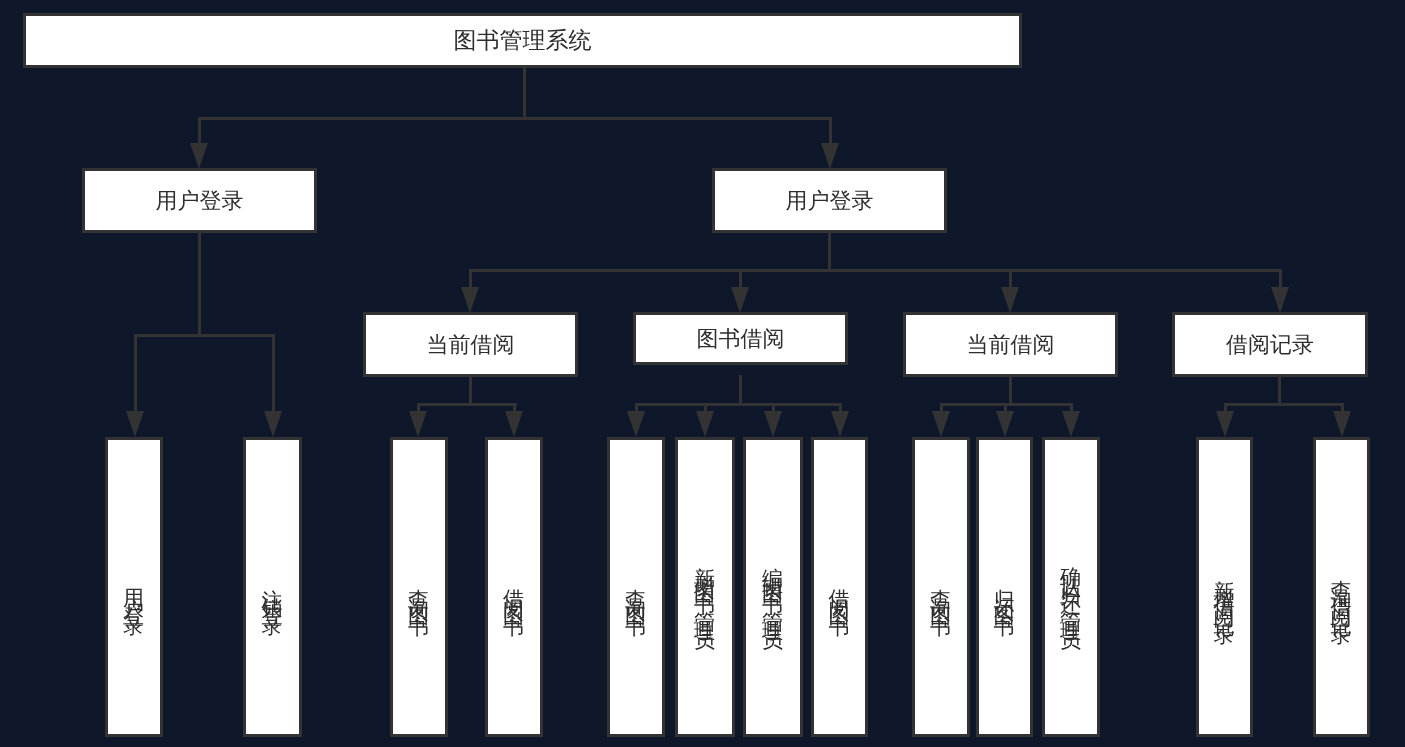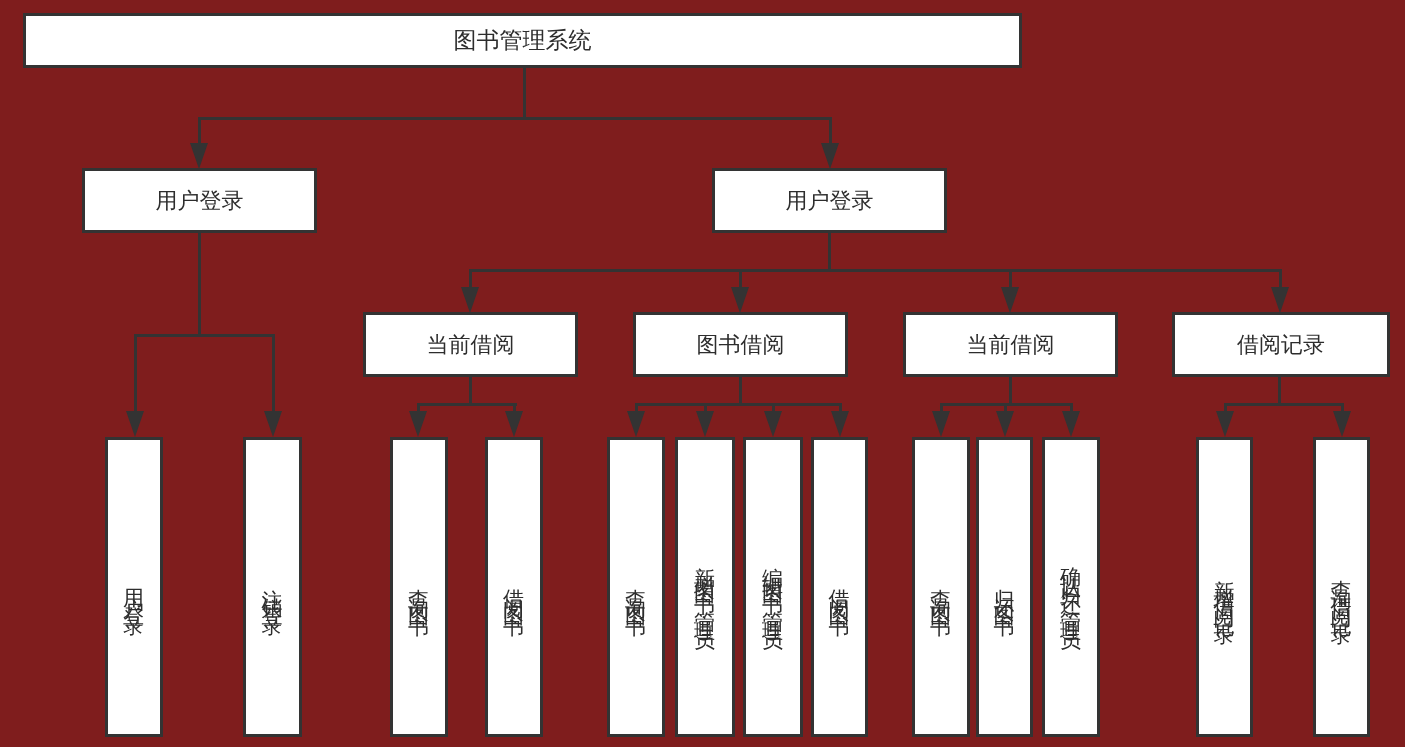--- a/index.html
+++ b/index.html
@@ -1,20 +1,20 @@
 <!DOCTYPE html>
 <html><head>
 <meta charset="utf-8">
 <style>
   html, body { margin: 0; padding: 0; background: #ffffff; }
   .canvas {
     position: relative;
     width: 1405px;
     height: 747px;
-    background: #7f1d1d;
+    background: #0f172a;
     font-family: "Liberation Sans", sans-serif;
     color: #2d2d2d;
     overflow: hidden;
   }
   .node {
     position: absolute;
     box-sizing: border-box;
     border: 3px solid #333333;
     background: #ffffff;
     display: flex;
@@ -89,27 +89,27 @@
   <div class="vline" style="left:739px; top:269px; height:20px;"></div>
   <div class="arrow" style="left:731px; top:287px;"></div>
   <div class="vline" style="left:1009px; top:269px; height:20px;"></div>
   <div class="arrow" style="left:1001px; top:287px;"></div>
   <div class="vline" style="left:1279px; top:269px; height:20px;"></div>
   <div class="arrow" style="left:1271px; top:287px;"></div>
 
   <div class="node node-mid" style="left:363px; top:312px; width:215px; height:65px;">
     <span>当前借阅</span>
   </div>
-  <div class="node node-mid" style="left:633px; top:312px; width:215px; height:65px;">
+  <div class="node node-mid" style="left:633px; top:312px; width:215px; height:53px;">
     <span>图书借阅</span>
   </div>
   <div class="node node-mid" style="left:903px; top:312px; width:215px; height:65px;">
     <span>当前借阅</span>
   </div>
-  <div class="node node-mid" style="left:1172px; top:312px; width:218px; height:65px;">
+  <div class="node node-mid" style="left:1172px; top:312px; width:196px; height:65px;">
     <span>借阅记录</span>
   </div>
 
   <div class="vline" style="left:469px; top:375px; height:30px;"></div>
   <div class="hline" style="left:417px; top:403px; width:100px;"></div>
   <div class="vline" style="left:417px; top:403px; height:12px;"></div>
   <div class="arrow" style="left:409px; top:411px;"></div>
   <div class="vline" style="left:513px; top:403px; height:12px;"></div>
   <div class="arrow" style="left:505px; top:411px;"></div>
 

